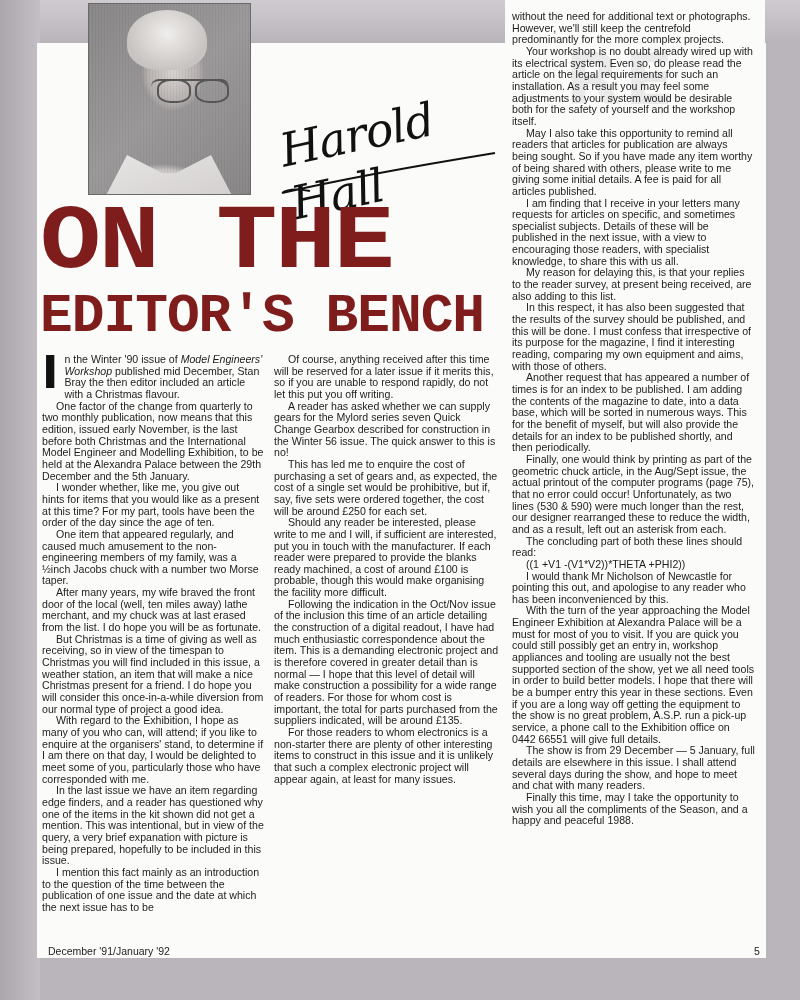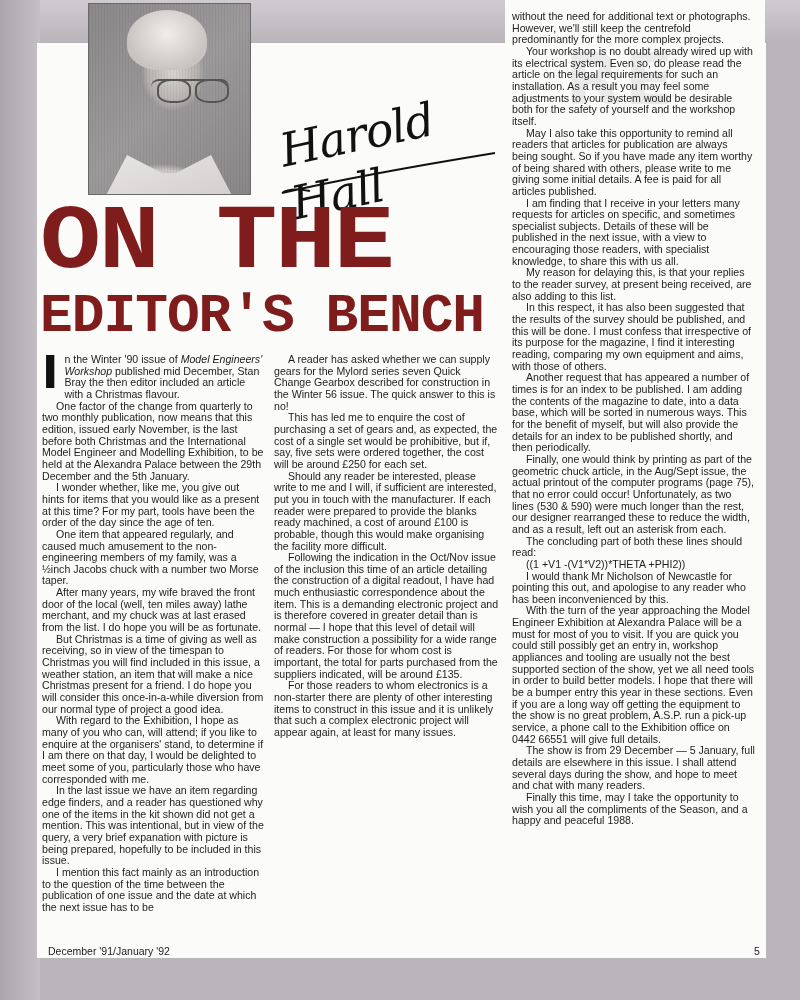--- a/index.html
+++ b/index.html
@@ -137,20 +137,21 @@
   <p>I wonder whether, like me, you give out hints for items that you would like as a present at this time? For my part, tools have been the order of the day since the age of ten.</p>
   <p>One item that appeared regularly, and caused much amusement to the non-engineering members of my family, was a ½inch Jacobs chuck with a number two Morse taper.</p>
   <p>After many years, my wife braved the front door of the local (well, ten miles away) lathe merchant, and my chuck was at last erased from the list. I do hope you will be as fortunate.</p>
   <p>But Christmas is a time of giving as well as receiving, so in view of the timespan to Christmas you will find included in this issue, a weather station, an item that will make a nice Christmas present for a friend. I do hope you will consider this once-in-a-while diversion from our normal type of project a good idea.</p>
   <p>With regard to the Exhibition, I hope as many of you who can, will attend; if you like to enquire at the organisers' stand, to determine if I am there on that day, I would be delighted to meet some of you, particularly those who have corresponded with me.</p>
   <p>In the last issue we have an item regarding edge finders, and a reader has questioned why one of the items in the kit shown did not get a mention. This was intentional, but in view of the query, a very brief expanation with picture is being prepared, hopefully to be included in this issue.</p>
   <p>I mention this fact mainly as an introduction to the question of the time between the publication of one issue and the date at which the next issue has to be</p>
 </div>
 
 <div class="col col2">
+  <p>Of course, anything received after this time will be reserved for a later issue if it merits this, so if you are unable to respond rapidly, do not let this put you off writing.</p>
   <p>A reader has asked whether we can supply gears for the Mylord series seven Quick Change Gearbox described for construction in the Winter 56 issue. The quick answer to this is no!</p>
   <p>This has led me to enquire the cost of purchasing a set of gears and, as expected, the cost of a single set would be prohibitive, but if, say, five sets were ordered together, the cost will be around £250 for each set.</p>
   <p>Should any reader be interested, please write to me and I will, if sufficient are interested, put you in touch with the manufacturer. If each reader were prepared to provide the blanks ready machined, a cost of around £100 is probable, though this would make organising the facility more difficult.</p>
   <p>Following the indication in the Oct/Nov issue of the inclusion this time of an article detailing the construction of a digital readout, I have had much enthusiastic correspondence about the item. This is a demanding electronic project and is therefore covered in greater detail than is normal — I hope that this level of detail will make construction a possibility for a wide range of readers. For those for whom cost is important, the total for parts purchased from the suppliers indicated, will be around £135.</p>
   <p>For those readers to whom electronics is a non-starter there are plenty of other interesting items to construct in this issue and it is unlikely that such a complex electronic project will appear again, at least for many issues.</p>
 </div>
 
 <div class="col col3">
   <p class="first">without the need for additional text or photographs. However, we'll still keep the centrefold predominantly for the more complex projects.</p>
   <p>Your workshop is no doubt already wired up with its electrical system. Even so, do please read the article on the legal requirements for such an installation. As a result you may feel some adjustments to your system would be desirable both for the safety of yourself and the workshop itself.</p>

